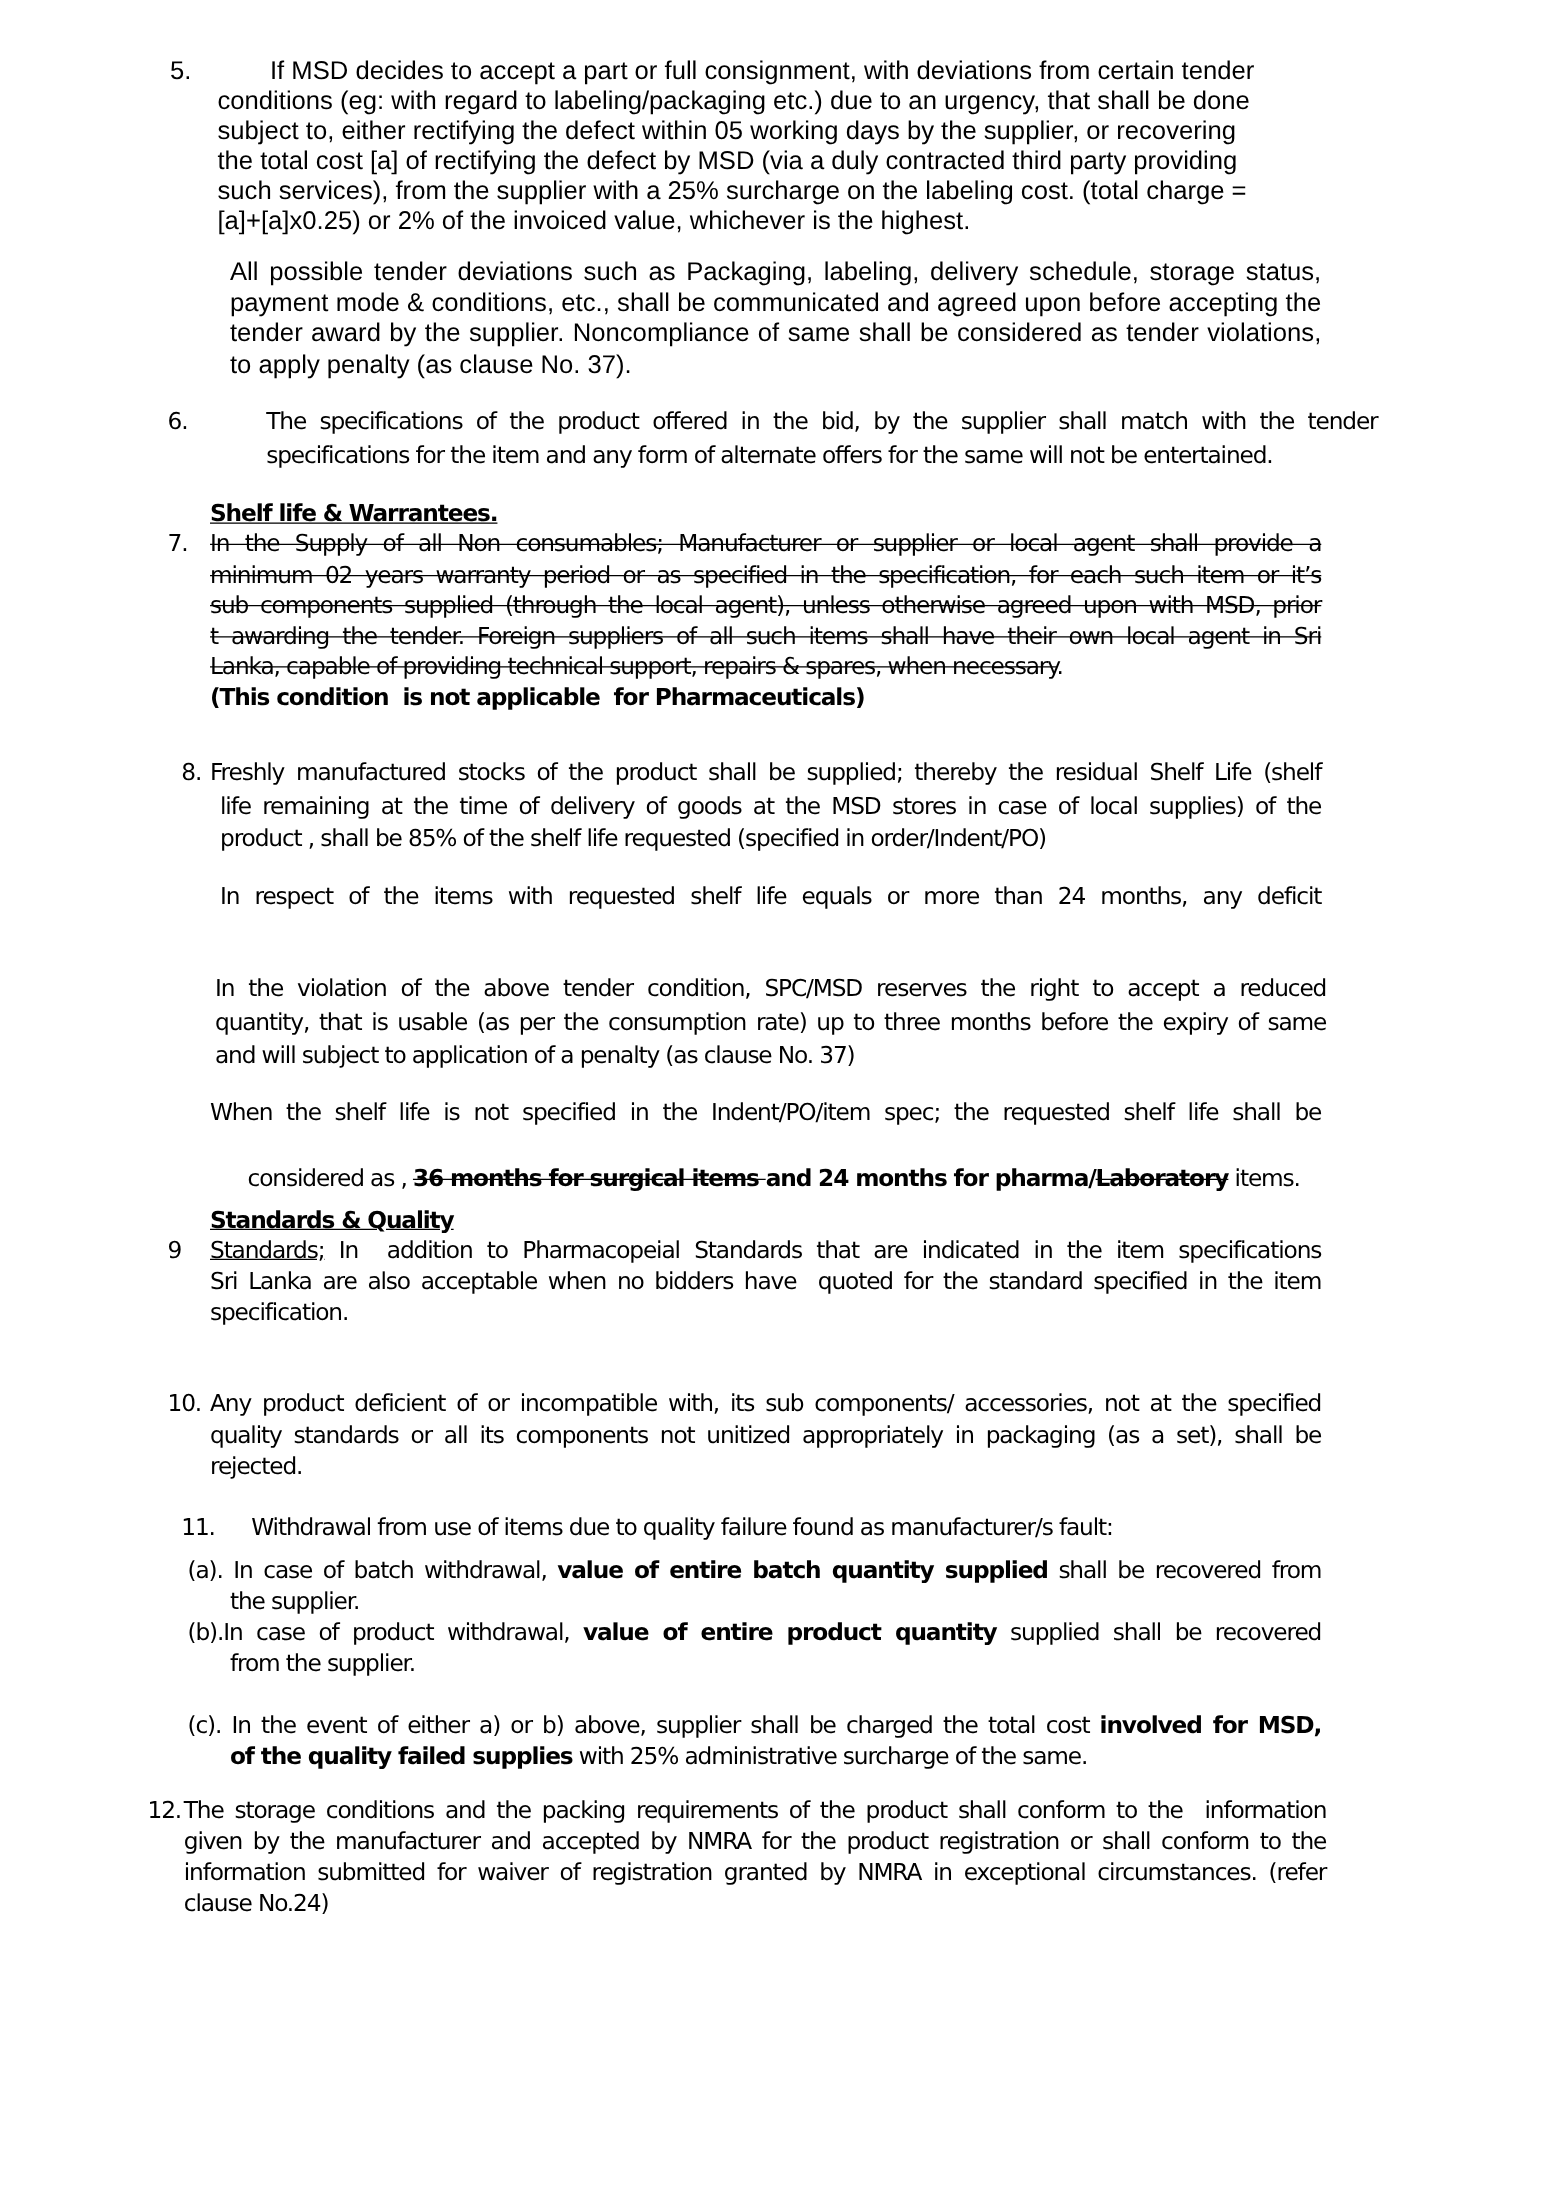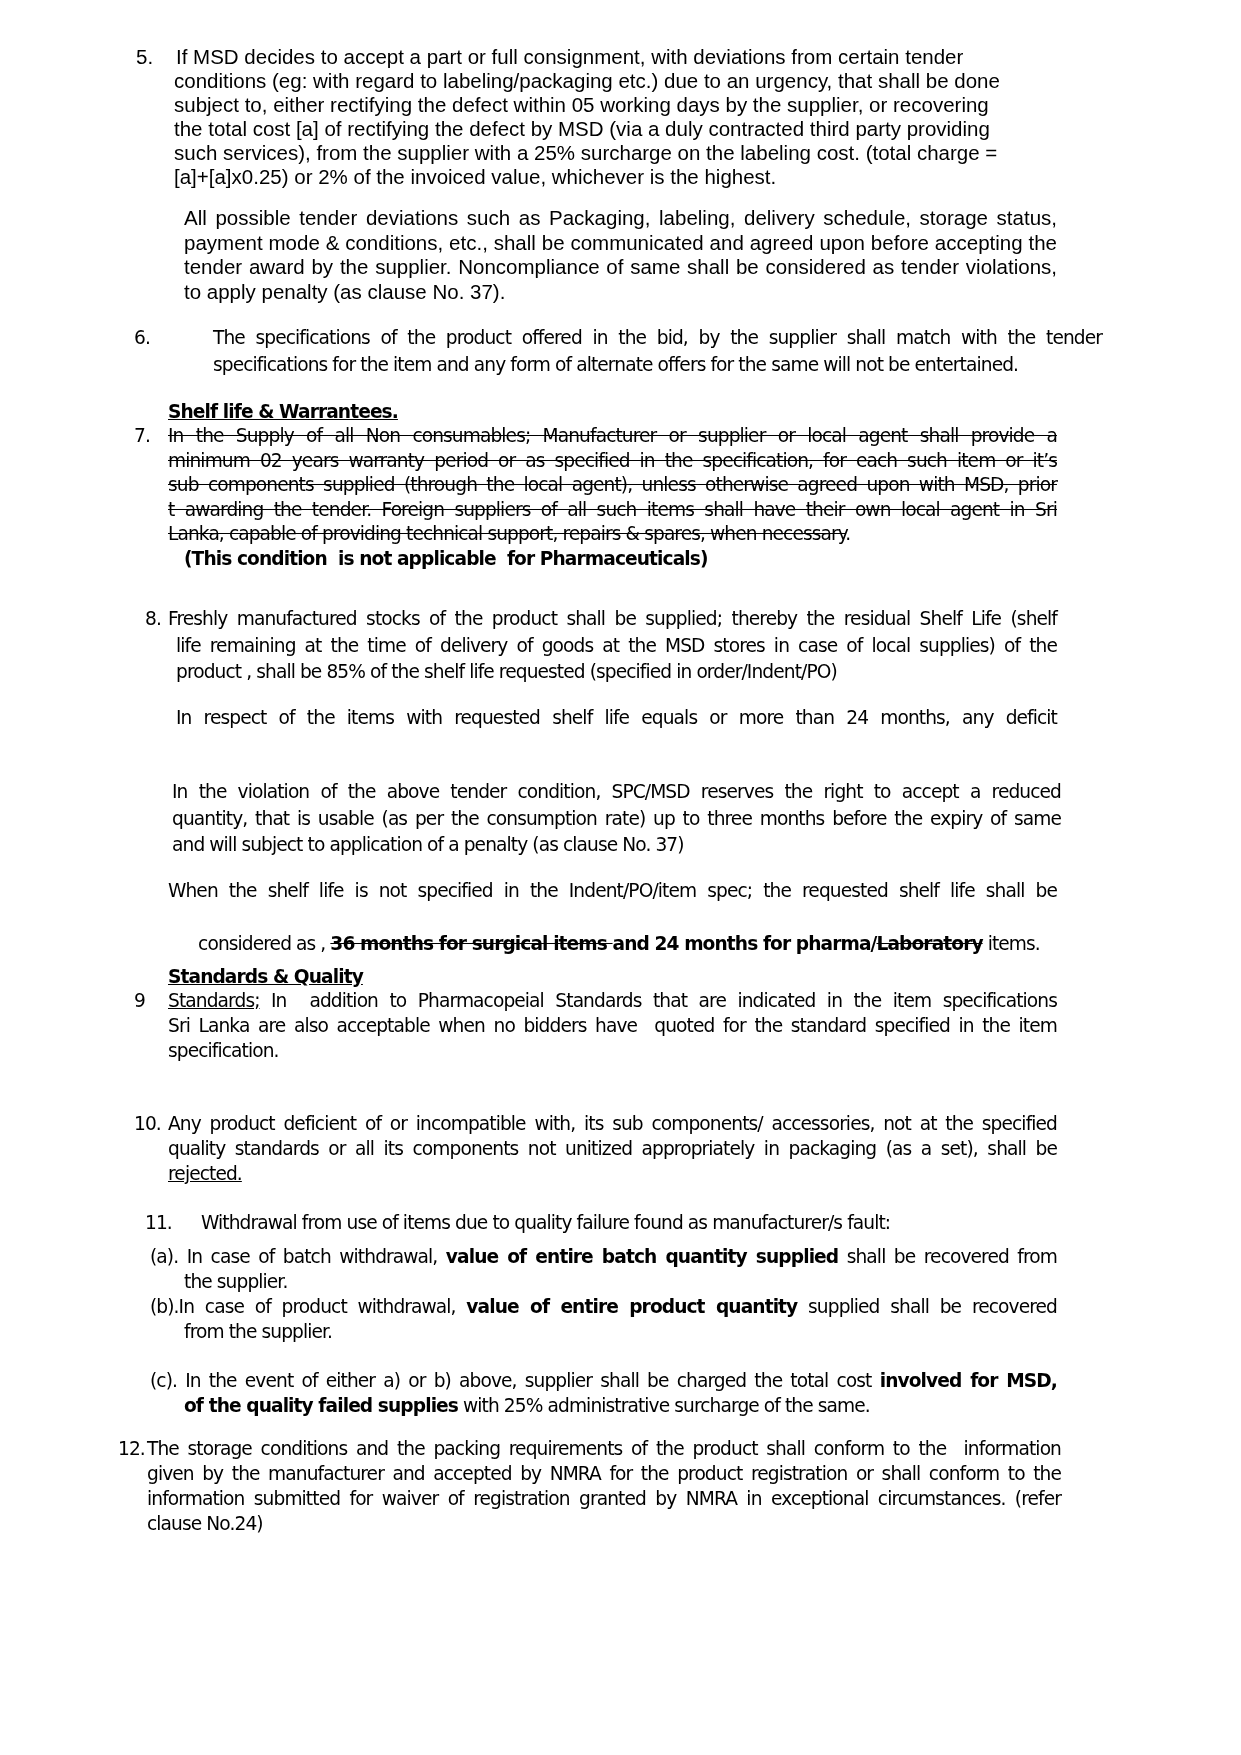--- a/index.html
+++ b/index.html
@@ -16,21 +16,21 @@
     .jl { display: block; text-align: justify; text-align-last: justify; }
   </style>
 </head>
 <body>
 
 <div class="page">
 
   <div class="blk arial" style="left:136px; top:44px; width:920px;">
     <span class="num" style="left:0; top:0;">5.</span>
     <div style="position:absolute; left:40px; top:0; width:880px;">
-      <span class="line" style="white-space: pre;">If MSD decides to accept a part or full consignment, with deviations from certain tender</span>
+      <span class="line" style="white-space: pre; margin-left: 40px;">If MSD decides to accept a part or full consignment, with deviations from certain tender</span>
     </div>
     <div style="position:absolute; left:38px; top:24px; width:880px;">
       <span class="line" style="white-space: pre;">conditions (eg: with regard to labeling/packaging etc.) due to an urgency, that shall be done</span>
       <span class="line" style="margin-top: -2px; white-space: pre;">subject to, either rectifying the defect within 05 working days by the supplier, or recovering</span>
       <span class="line" style="margin-top: -2px; white-space: pre;">the total cost [a] of rectifying the defect by MSD (via a duly contracted third party providing</span>
       <span class="line" style="margin-top: -2px; white-space: pre;">such services), from the supplier with a 25% surcharge on the labeling cost. (total charge =</span>
       <span class="line" style="margin-top: -2px; white-space: pre;">[a]+[a]x0.25) or 2% of the invoiced value, whichever is the highest.</span>
     </div>
   </div>
 
@@ -52,21 +52,21 @@
   <div class="blk tah b u" style="left:168px; top:399px;">Shelf life &amp; Warrantees.</div>
 
   <div class="blk tah" style="left:134px; top:424px; width:923px; line-height:24.6px;">
     <span class="num" style="left:0; top:0;">7.</span>
     <div style="position:absolute; left:34px; top:0; width:889px;">
       <span class="jl strike" style="white-space: pre-wrap;">In the Supply of all Non consumables; Manufacturer or supplier or local agent shall provide a</span>
       <span class="jl strike" style="white-space: pre-wrap;">minimum 02 years warranty period or as specified in the specification, for each such item or it’s</span>
       <span class="jl strike" style="white-space: pre-wrap;">sub components supplied (through the local agent), unless otherwise agreed upon with MSD, prior</span>
       <span class="jl strike" style="white-space: pre-wrap;">t awarding the tender. Foreign suppliers of all such items shall have their own local agent in Sri</span>
       <span class="line" style="white-space: pre;"><span class="strike">Lanka, capable of providing technical support, repairs &amp; spares, when necessary</span><span>.</span></span>
-      <span class="line b" style="white-space: pre; margin-left: 16px;">(This condition  is not applicable  for Pharmaceuticals)</span>
+      <span class="line b" style="white-space: pre;">(This condition  is not applicable  for Pharmaceuticals)</span>
     </div>
   </div>
 
   <div class="blk tah" style="left:145px; top:606px; width:912px;">
     <span class="num" style="left:0; top:0;">8.</span>
     <div style="position:absolute; left:23px; top:0; width:889px;">
       <span class="jl" style="white-space: pre-wrap;">Freshly manufactured stocks of the product shall be supplied; thereby the residual Shelf Life (shelf</span>
     </div>
     <div style="position:absolute; left:31px; top:26.5px; width:881px;">
       <span class="jl" style="white-space: pre-wrap;">life remaining at the time of delivery of goods at the MSD stores in case of local supplies) of the</span>
@@ -100,21 +100,21 @@
       <span class="jl" style="white-space: pre-wrap;">Sri Lanka are also acceptable when no bidders have  quoted for the standard specified in the item</span>
       <span class="line" style="white-space: pre;">specification.</span>
     </div>
   </div>
 
   <div class="blk tah" style="left:134px; top:1111px; width:923px; line-height:25px;">
     <span class="num" style="left:0; top:0;">10.</span>
     <div style="position:absolute; left:34px; top:0; width:889px;">
       <span class="jl" style="white-space: pre-wrap;">Any product deficient of or incompatible with, its sub components/ accessories, not at the specified</span>
       <span class="jl" style="white-space: pre-wrap;">quality standards or all its components not unitized appropriately in packaging (as a set), shall be</span>
-      <span class="line" style="white-space: pre; text-decoration: underline;">rejected.</span>
+      <span class="line" style="white-space: pre;">rejected.</span>
     </div>
   </div>
 
   <div class="blk tah" style="left:145px; top:1210px; width:912px;">
     <span class="num" style="left:0; top:0;">11.</span>
     <span style="position:absolute; left:56px; top:0; white-space:nowrap;">Withdrawal from use of items due to quality failure found as manufacturer/s fault:</span>
   </div>
 
   <div class="blk tah" style="left:150px; top:1244px; width:907px; line-height:25px;">
     <span class="jl" style="white-space: pre-wrap;"><span>(a). In case of batch withdrawal, </span><span class="b">value of entire batch quantity supplied</span><span> shall be recovered from</span></span>

